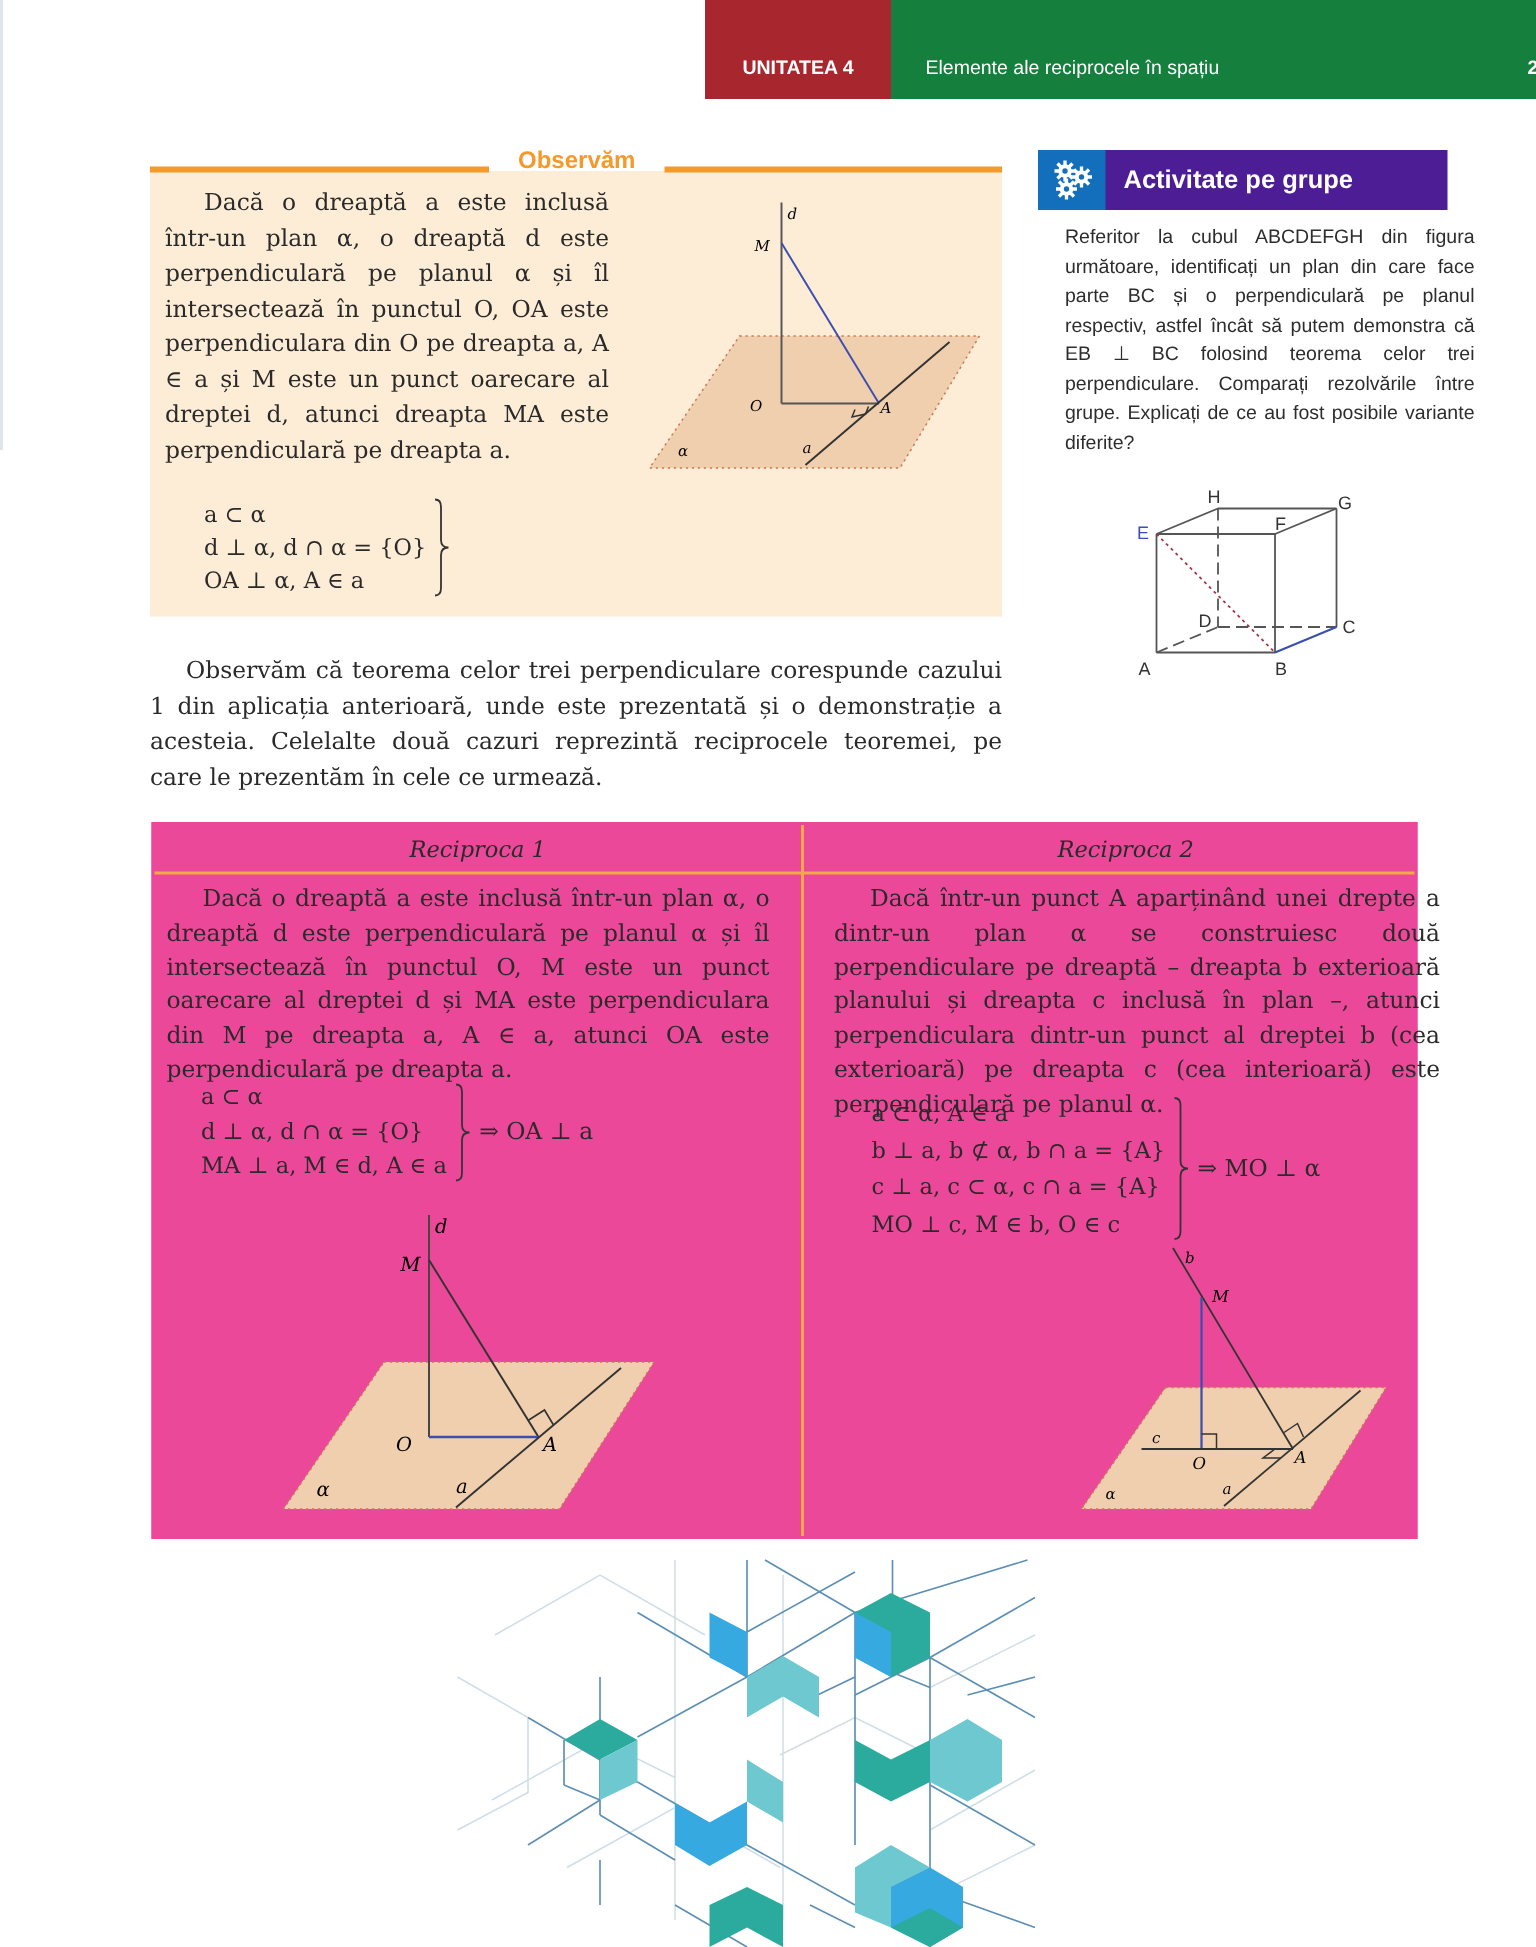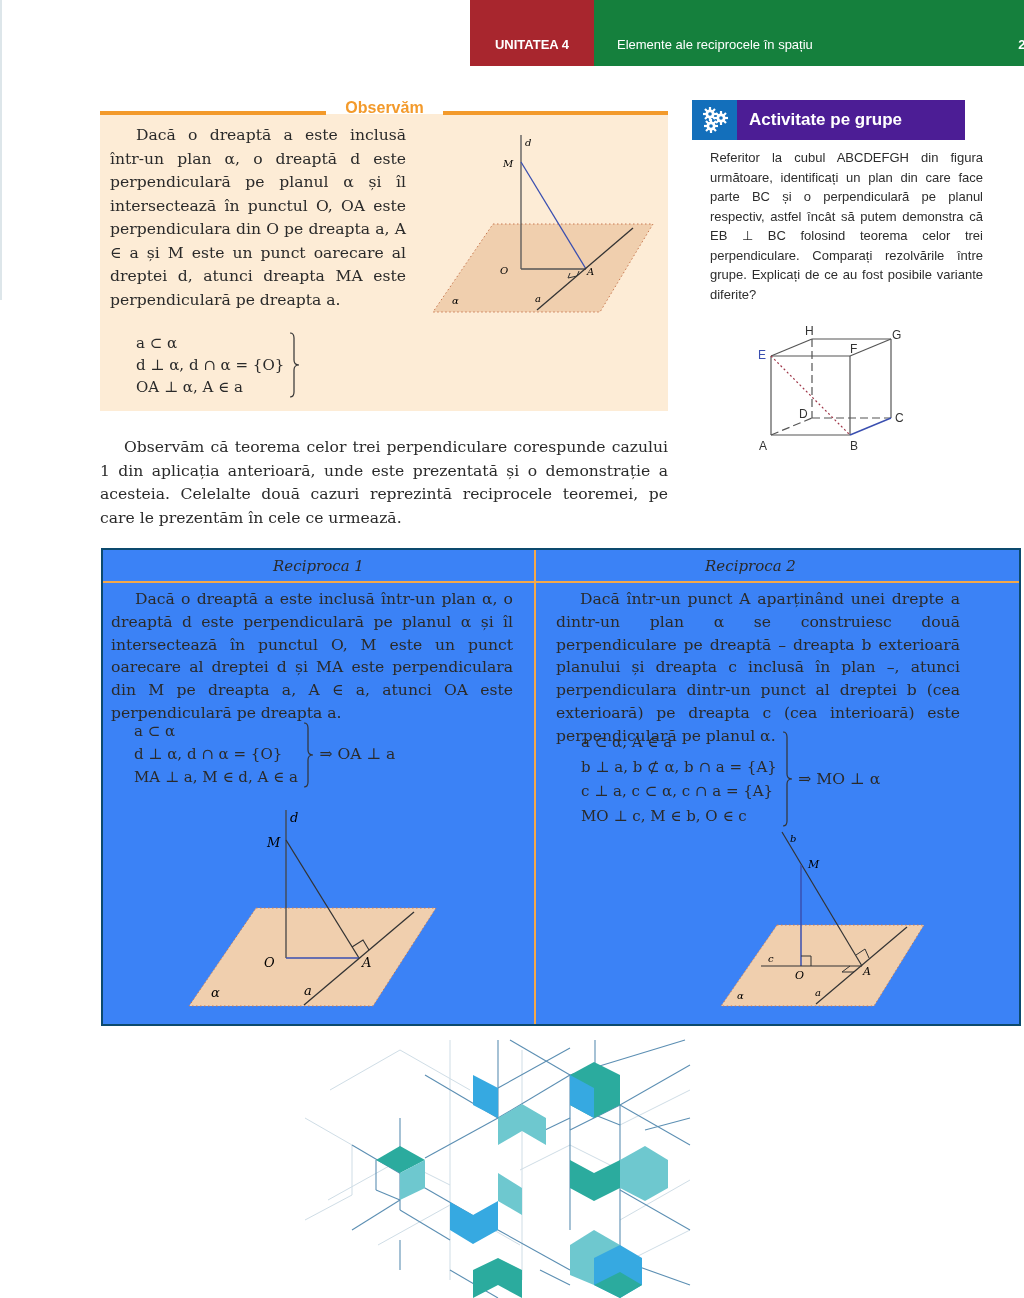--- a/index.html
+++ b/index.html
@@ -40,22 +40,22 @@
                font-family:"Liberation Sans", sans-serif; font-weight:bold; font-size:17px; }
   .act-text { position:absolute; left:692px; top:148px; width:273px; font-family:"Liberation Sans", sans-serif;
               font-size:13px; line-height:19.5px; text-align:justify; color:#2d2d2d;margin-left:18px; }
   .cube { position:absolute; left:740px; top:315px; }
 
   
   .obs { position:absolute; left:100px; top:436px; width:568px; font-size:15.6px; line-height:23.5px; text-align:justify; }
   .obs p { margin:0; text-indent:24px; }
 
   
-  .tbl { position:absolute; left:101px; top:548px; width:920px; height:478px; background:#3b82f6;
-         border:2px solid #0c4a6e; box-sizing:border-box; }
+  .tbl { position:absolute; left:101px; top:548px; width:844px; height:478px; background:#ec4899;
+         border:2px solid #ec4899; box-sizing:border-box; }
   .tbl-vline { position:absolute; left:431px; top:0; width:2px; height:100%; background:#f3a84a; }
   .tbl-hline { position:absolute; left:0; top:31px; width:100%; height:2px; background:#f3a84a; }
   .tbl-h { position:absolute; top:0; height:31px; line-height:33px; text-align:center; font-style:italic; font-size:15px; }
   .col1 { left:0; width:431px; }
   .col2 { left:433px; width:429px; }
   .cell-text { position:absolute; top:38px; font-size:15.6px; line-height:22.8px; text-align:justify; }
   .cell-text p { margin:0; text-indent:24px; }
   .sys2 { position:absolute; left:31px; top:170px; font-size:15px; line-height:23px; }
   .sys3 { position:absolute; left:45px; top:180px; font-size:15px; line-height:24.5px; }
   .fig2 { position:absolute; left:48px; top:245px; }

